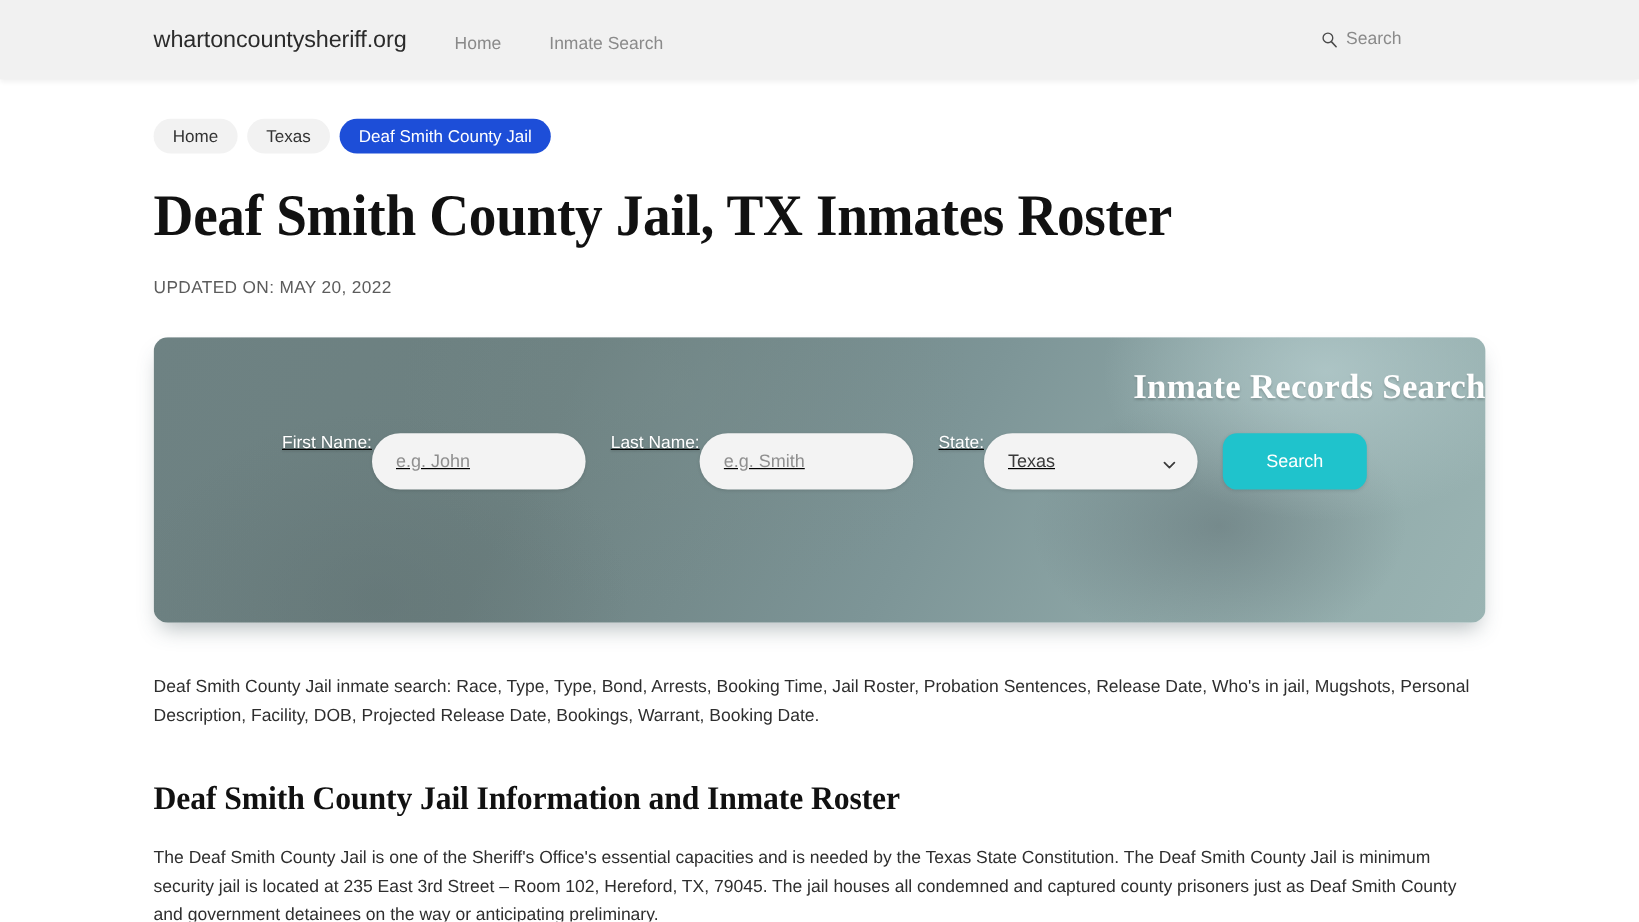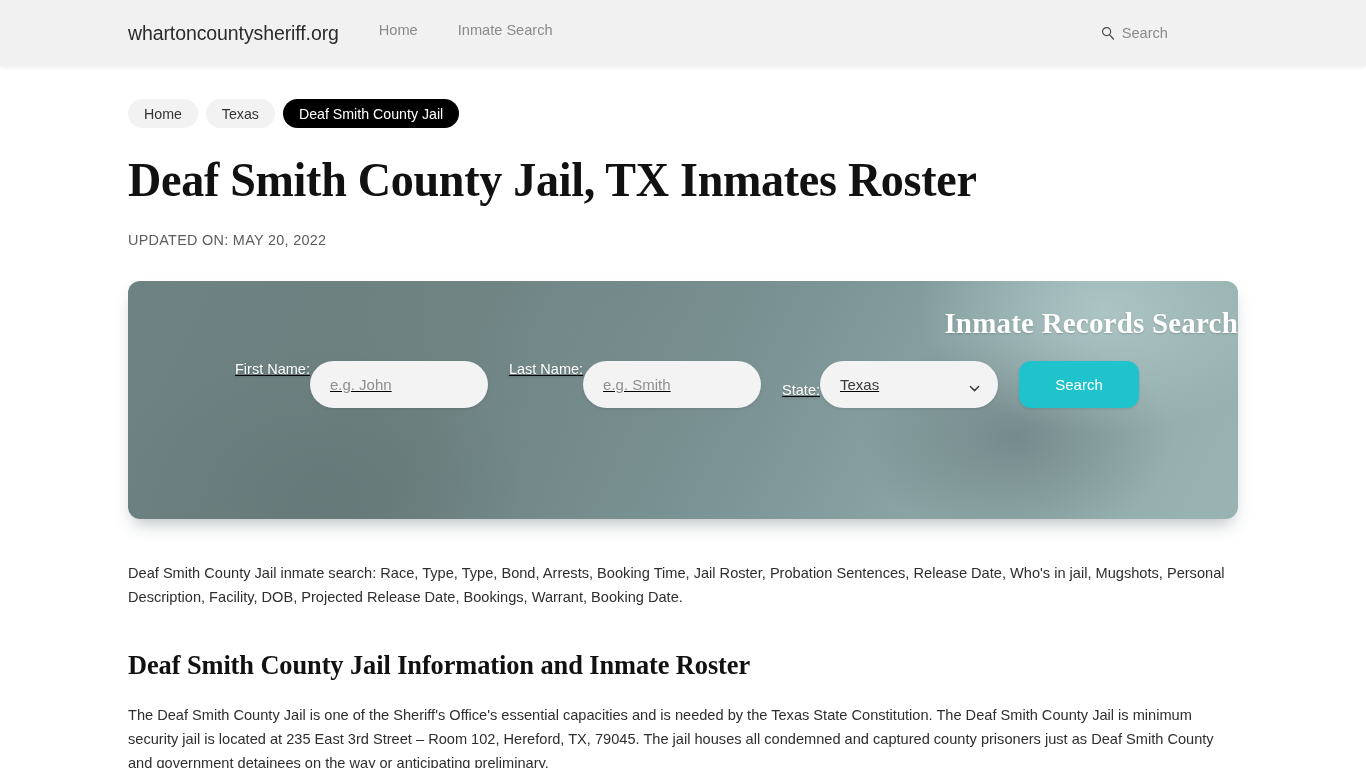--- a/index.html
+++ b/index.html
@@ -22,21 +22,21 @@
     background: #f1f1f1;
     box-shadow: 0 2px 4px rgba(0,0,0,0.06);
     display: flex;
     align-items: center;
     z-index: 5;
   }
   .header-inner {
     width: 1296px;
     padding: 0 128px 0 128px;
     display: flex;
-    align-items: flex-start;
+    align-items: flex-end;
     position: relative;
   }
   .brand {
     font-size: 19.5px;
     color: #2b2b2b;
     letter-spacing: -0.1px;
     white-space: nowrap;
     text-decoration: none;
   }
   .main-nav {
@@ -94,21 +94,21 @@
     height: 29px;
     padding: 0 16px;
     border-radius: 16px;
     font-size: 14.2px;
     background: #f2f2f2;
     color: #333333;
     text-decoration: none;
     white-space: nowrap;
   }
   .crumb.current {
-    background: #000000;
+    background: #1d4ed8;
     color: #ffffff;
   }
 
   
   .page-title {
     margin: 25px 0 0 0;
     font-family: "Liberation Serif", "DejaVu Serif", serif;
     font-weight: 700;
     font-size: 49px;
     line-height: 1.12;
@@ -186,21 +186,21 @@
     border-radius: 24px;
     background: #f3f3f3;
     padding: 8px 20px;
     font-family: "Liberation Sans", sans-serif;
     font-size: 15px;
     color: #3a3a3a;
     outline: none;
     box-shadow: 0 1px 3px rgba(0,0,0,0.12);
   }
   .field input::placeholder { color: #8f8f8f; }
-  .select-wrap { position: relative; align-items: flex-end; }
+  .select-wrap { position: relative; }
   .field select {
     appearance: none;
     -webkit-appearance: none;
     -moz-appearance: none;
     padding-right: 38px;
     cursor: pointer;
   }
   .select-chevron {
     position: absolute;
     right: 18px;

